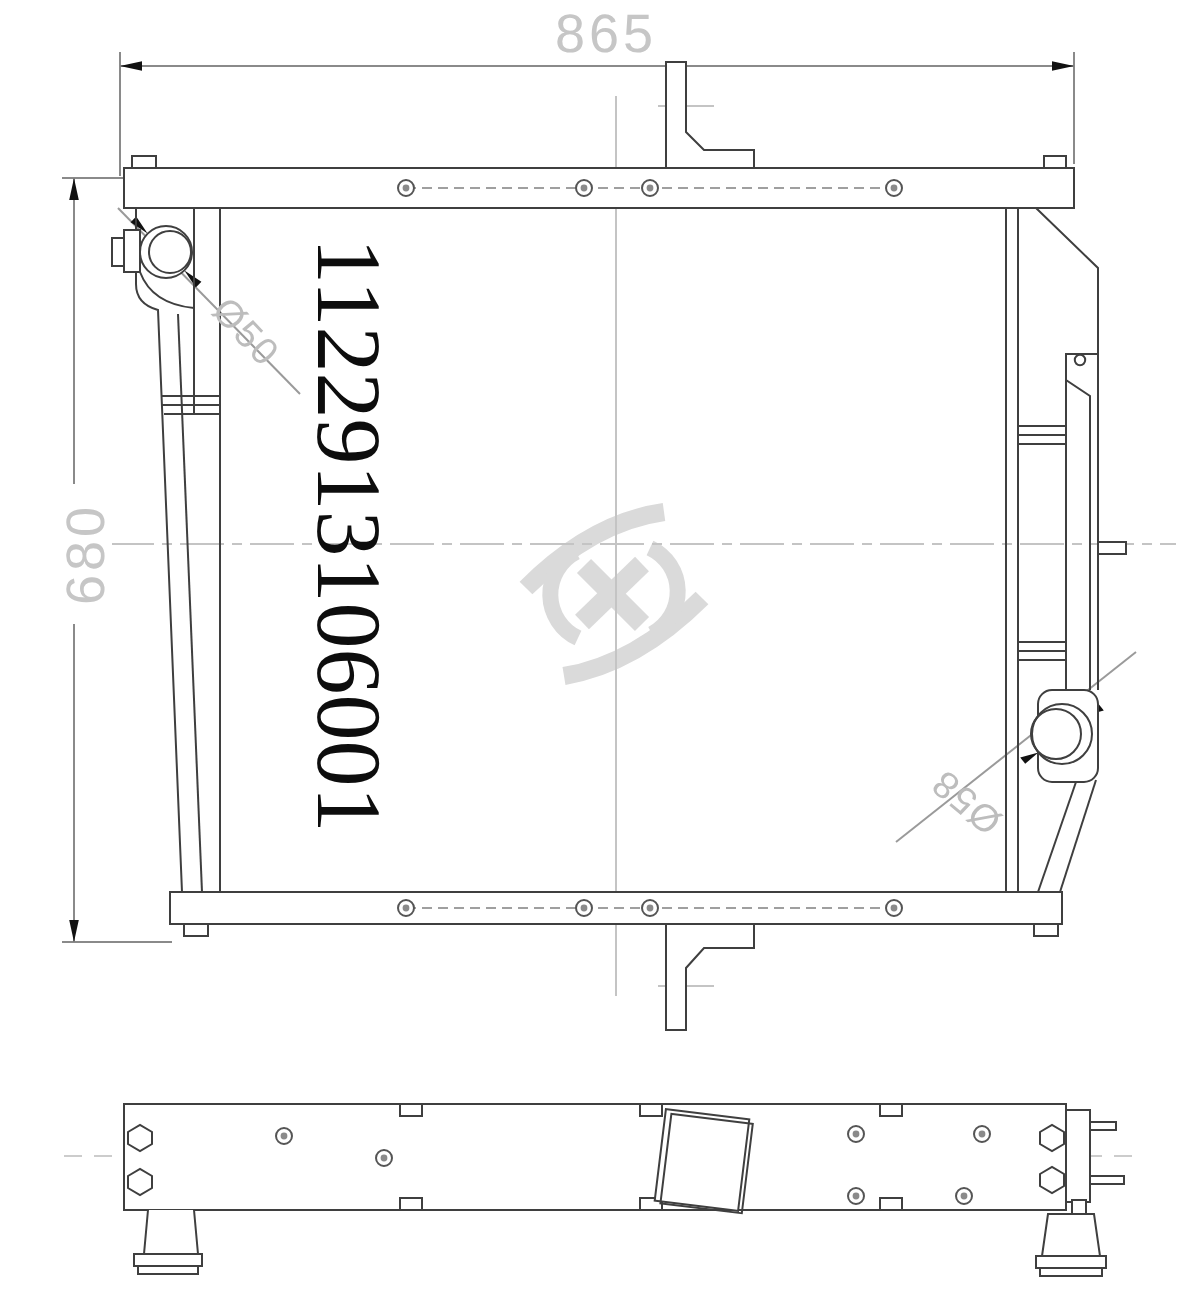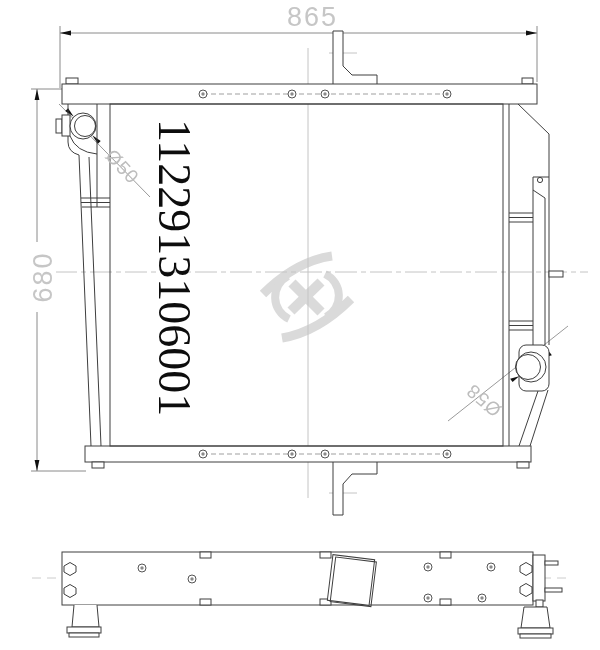--- a/index.html
+++ b/index.html
@@ -11,21 +11,21 @@
     font-family:"Liberation Sans", sans-serif;
   }
   svg{position:absolute;left:0;top:0;}
   .txt{position:absolute;white-space:nowrap;}
   .dim-text{
     color:#c6c6c6;
     font-size:27px;
     letter-spacing:2px;
     font-family:"Liberation Sans", sans-serif;
   }
-  .dim-865{left:268px;top:2px;width:70px;text-align:right;}
+  .dim-865{left:268px;top:2px;width:70px;text-align:center;}
   .dim-680{
     left:7px;top:263px;width:70px;height:28px;text-align:center;
     background:#ffffff;
     transform:rotate(-90deg);
   }
   .dia-text{
     color:#bdbdbd;
     font-size:19px;
     letter-spacing:1px;
     font-family:"Liberation Sans", sans-serif;

